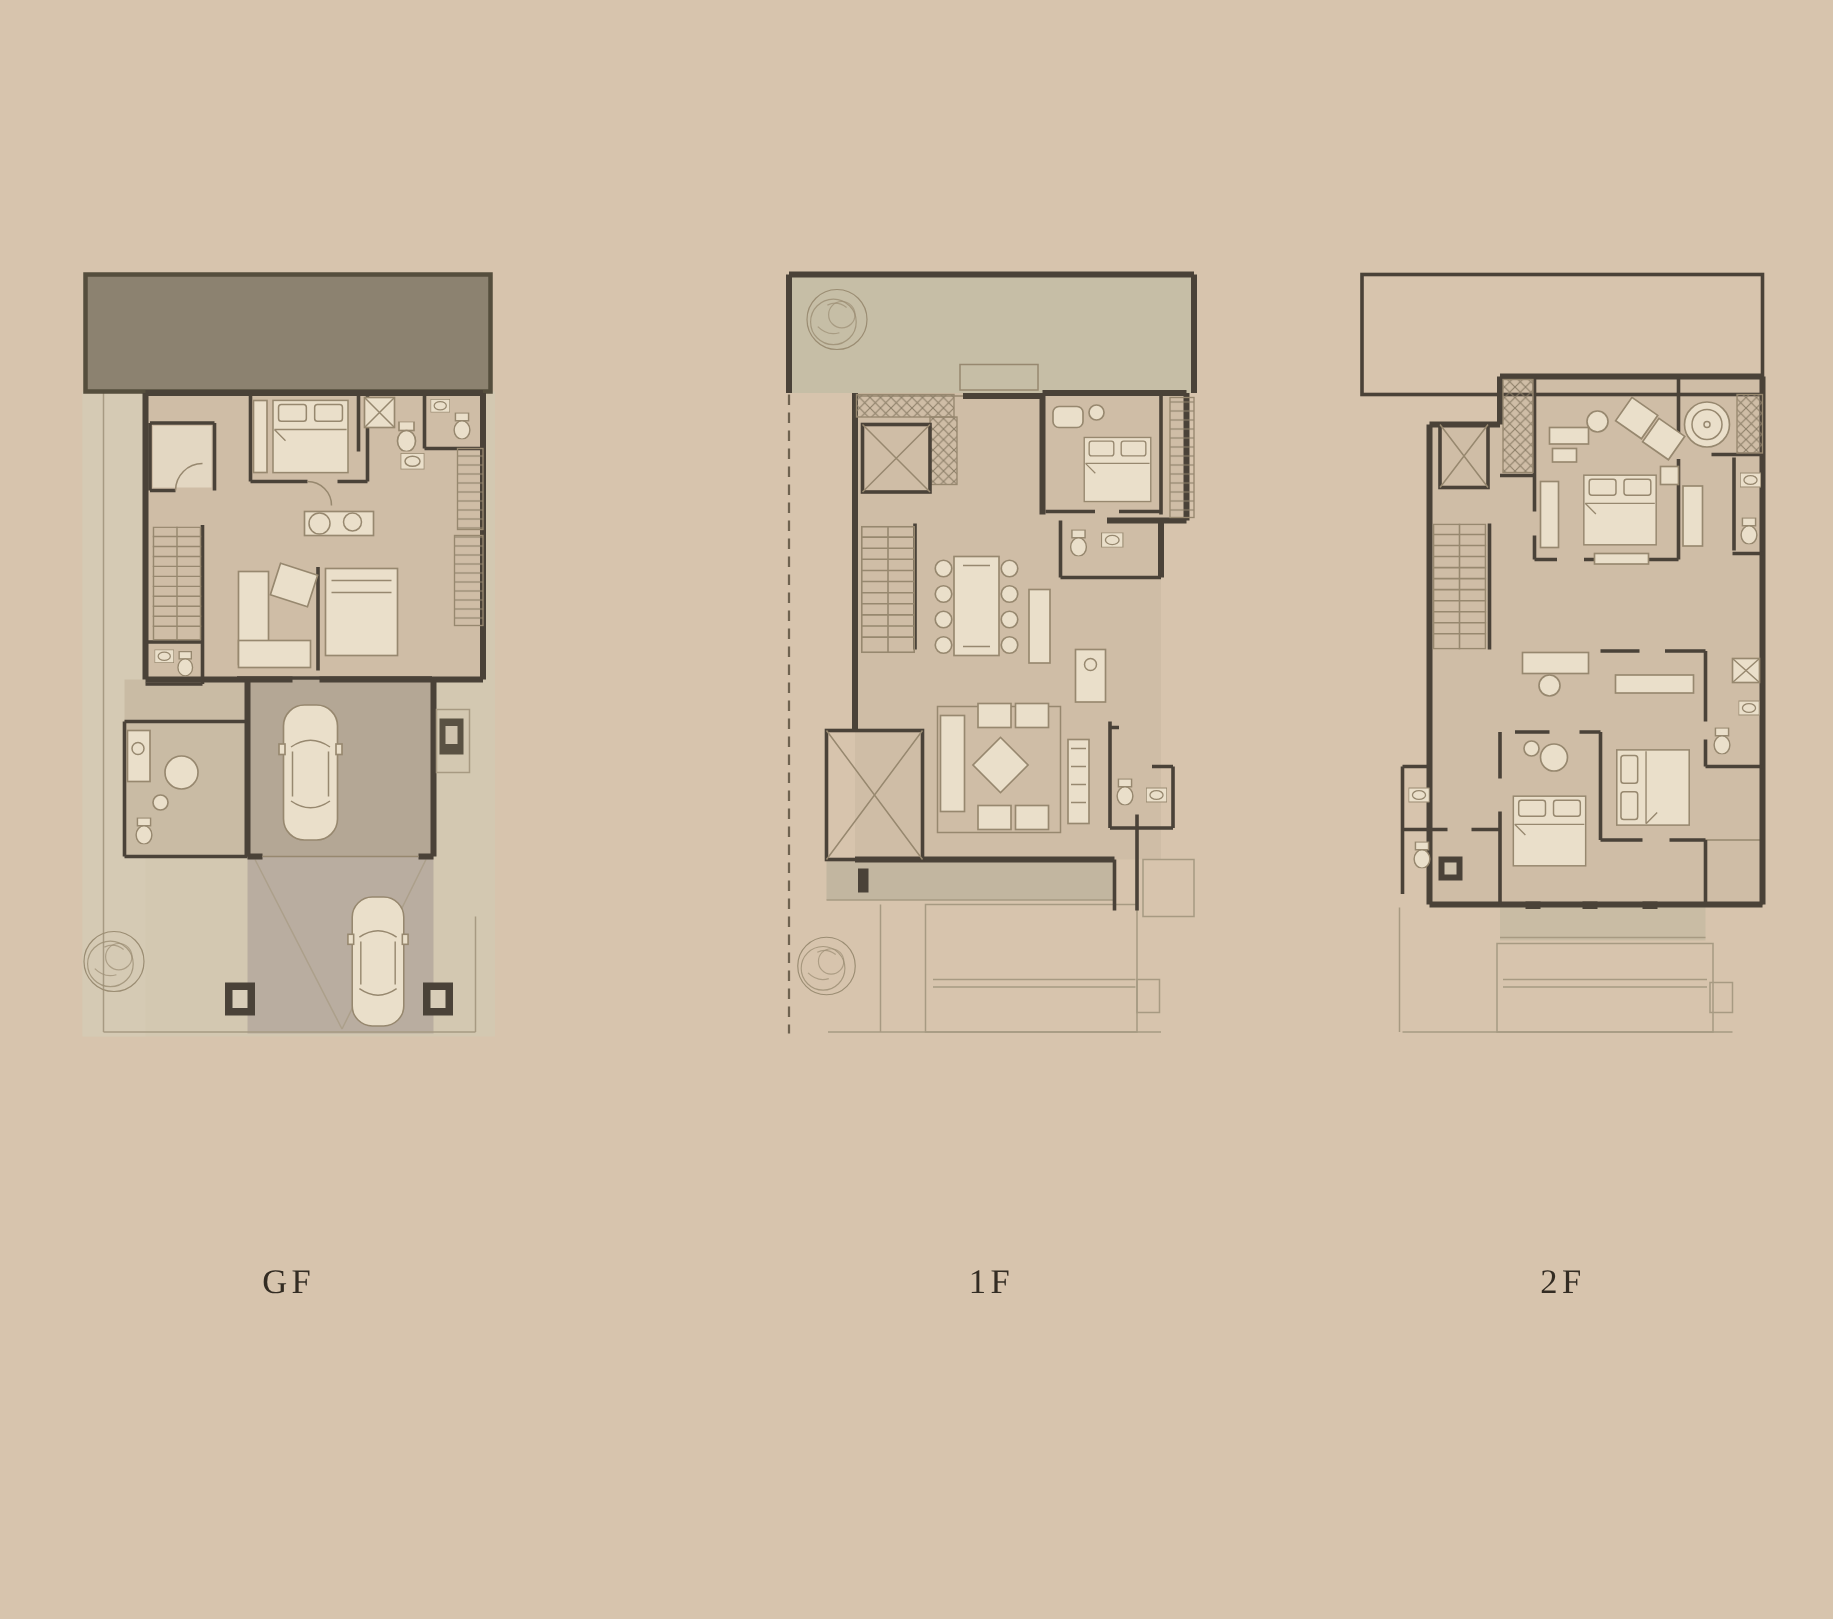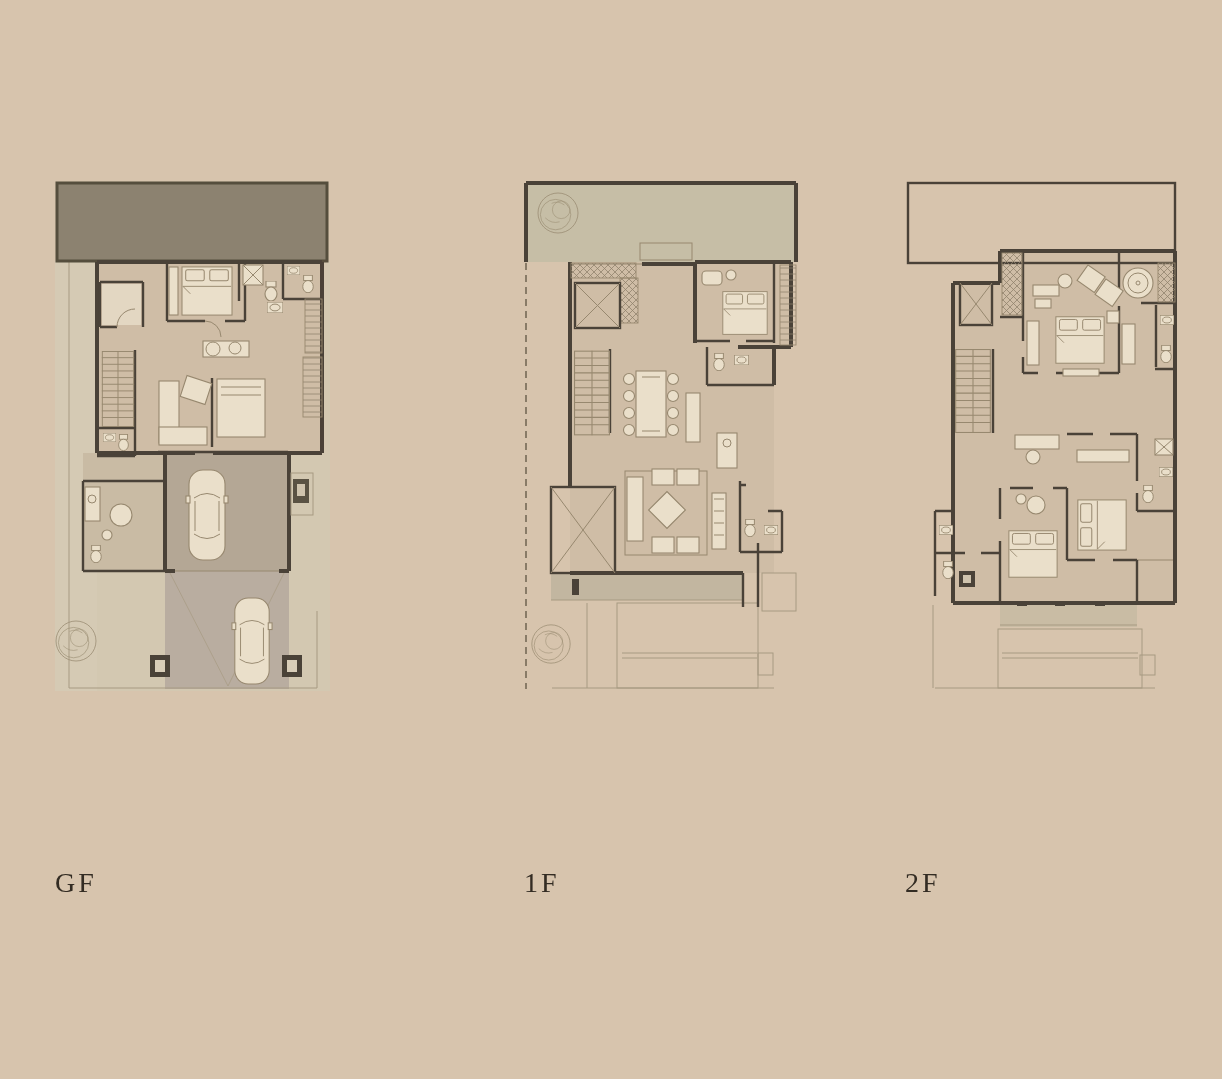--- a/index.html
+++ b/index.html
@@ -4,22 +4,22 @@
 <style>
   html,body{margin:0;padding:0;}
   body{
     width:1222px;height:1079px;position:relative;overflow:hidden;
     background:var(--c-bg,#d7c4ad);
     font-family:"Liberation Serif", serif;
   }
   .plan-wrap{position:absolute;}
   .plan-wrap svg{display:block;overflow:visible;}
   .plan-label{
-    position:absolute;top:866px;height:34px;line-height:34px;
-    text-align:left;font-size:28px;font-weight:400;letter-spacing:3px;
+    position:absolute;top:838px;height:34px;line-height:34px;
+    text-align:center;font-size:23px;font-weight:400;letter-spacing:3px;
     color:var(--c-label,#332c23);
   }
   #plan-gf{left:55px;top:181px;}
   #plan-1f{left:524px;top:181px;}
   #plan-2f{left:905px;top:181px;}
   #label-gf{left:55px;width:275px;}
   #label-1f{left:524px;width:274px;}
   #label-2f{left:905px;width:274px;}
 
   .wall{fill:none;stroke:var(--c-wall,#4a4238);stroke-width:4;}

